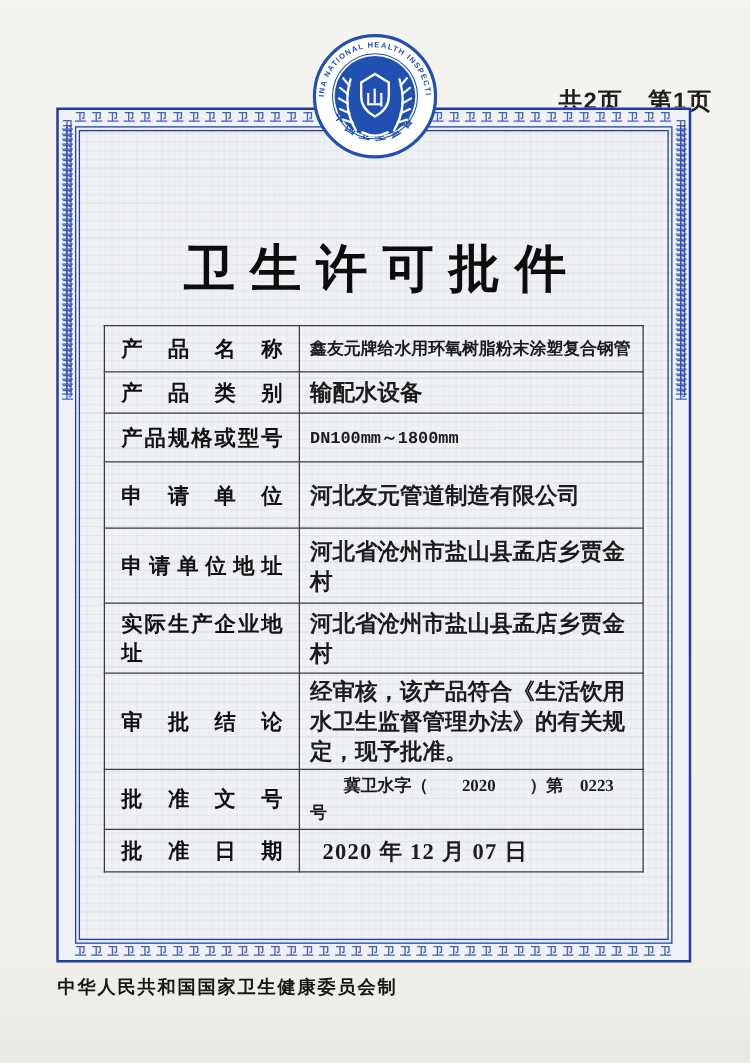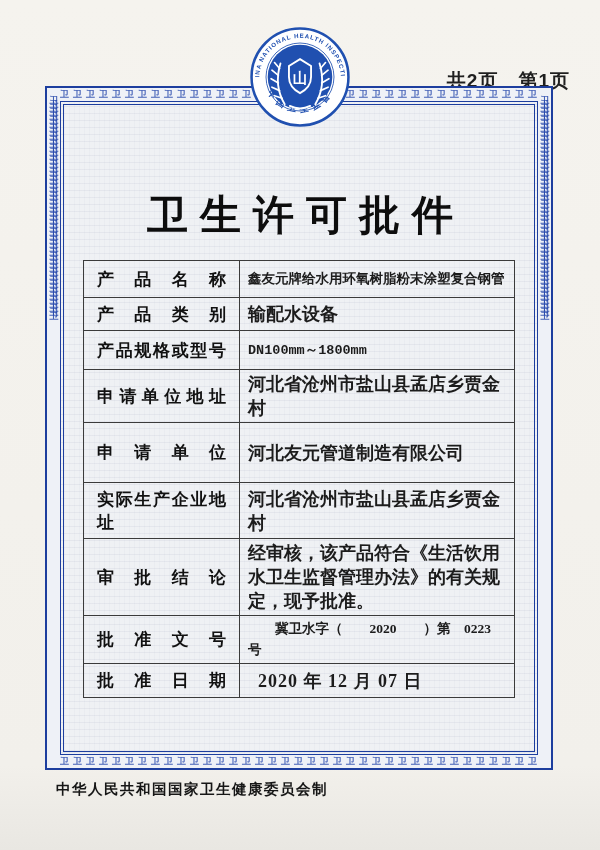--- a/index.html
+++ b/index.html
@@ -55,21 +55,21 @@
   tr:nth-child(7){height:62px} tr:nth-child(8){height:48px} tr:nth-child(9){height:34px}
   tr:nth-child(10){height:31px} tr:nth-child(11){height:33px}
   tr:nth-child(1) td.val { font-size:13.5px; letter-spacing:0; }
   tr:nth-child(3) td.val { font-size:13.5px; font-family:Liberation Mono, monospace;margin-top:39px; }
   tr:nth-child(8) td.val { font-size:13.5px; line-height:1.5; text-indent:2em; padding-right:10px; }
   tr:nth-child(9) td.val { padding-left:18px; letter-spacing:1px; }
   tr:nth-child(10) td.val { text-align:center; letter-spacing:2px; }
   tr:nth-child(11) td.val { padding-left:14px; letter-spacing:2px; }
 
   
-  .footer { position:absolute; left:56px; top:780px; font-size:14.5px; font-weight:bold;
+  .footer { position:absolute; left:46px; top:780px; font-size:14.5px; font-weight:bold;
             letter-spacing:1.5px; color:#161616; }
 </style>
 </head>
 <body>
 
 <div class="page">
 
   <div class="pagination">共2页　第1页</div>
 
   <div class="frame">
@@ -125,26 +125,26 @@
     </tr>
     <tr>
       <td class="lbl">产品类别</td>
       <td class="val">输配水设备</td>
     </tr>
     <tr>
       <td class="lbl">产品规格或型号</td>
       <td class="val">DN100mm～1800mm</td>
     </tr>
     <tr>
+      <td class="lbl">申请单位</td>
+      <td class="val">河北友元管道制造有限公司</td>
+    </tr>
+    <tr>
       <td class="lbl">申请单位地址</td>
       <td class="val">河北省沧州市盐山县孟店乡贾金村</td>
-    </tr>
-    <tr>
-      <td class="lbl">申请单位</td>
-      <td class="val">河北友元管道制造有限公司</td>
     </tr>
     <tr>
       <td class="lbl">实际生产企业地址</td>
       <td class="val">河北省沧州市盐山县孟店乡贾金村</td>
     </tr>
     <tr>
       <td class="lbl">审批结论</td>
       <td class="val">经审核，该产品符合《生活饮用水卫生监督管理办法》的有关规定，现予批准。</td>
     </tr>
     <tr>

